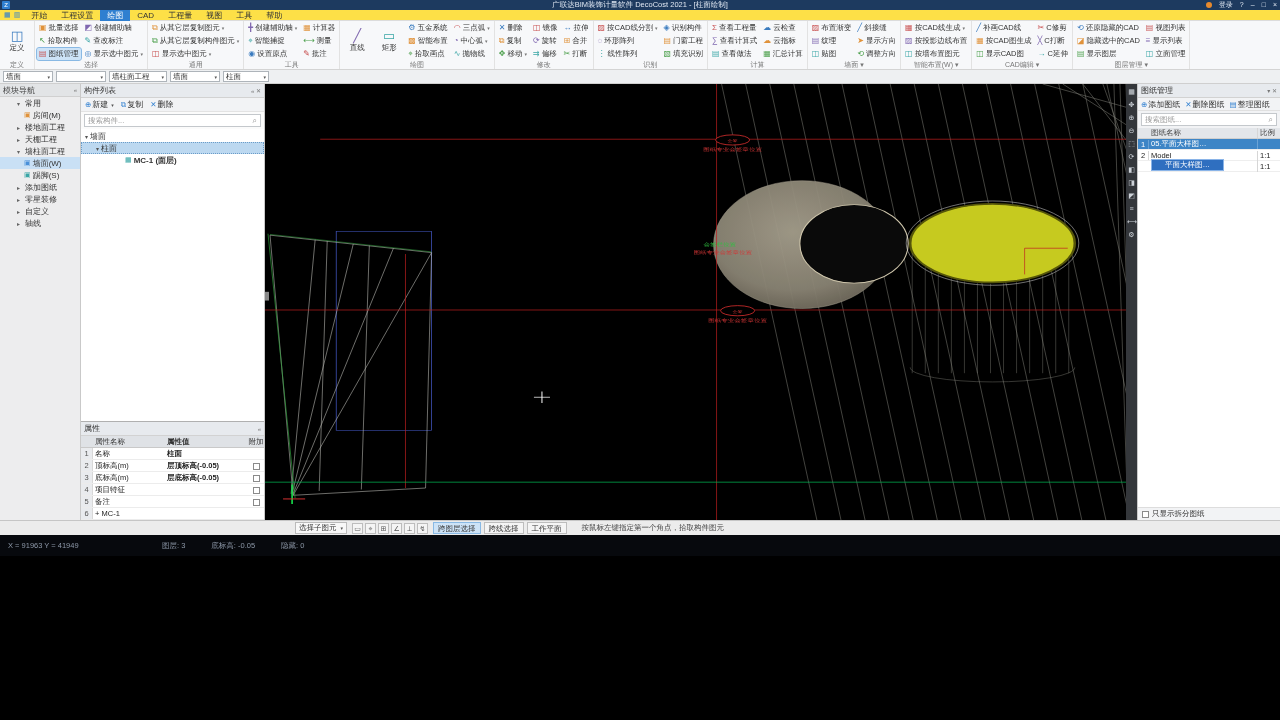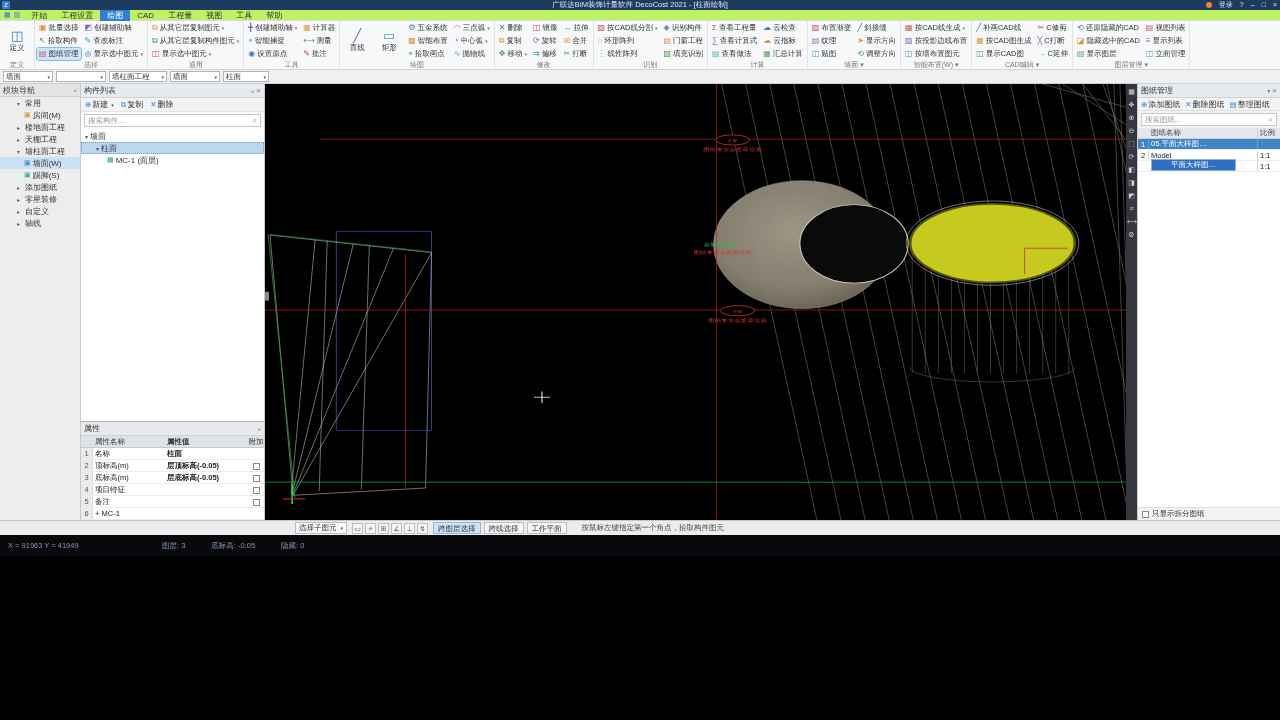--- a/index.html
+++ b/index.html
@@ -9,21 +9,21 @@
 
   
   .titlebar{position:absolute;left:0;top:0;right:0;height:10px;background:#1d3a5f;color:#dfe7f2;font-size:7.5px;display:flex;align-items:center;z-index:30;}
   .logo{width:8px;height:8px;background:#2f7fd0;color:#fff;font-size:6px;line-height:8px;text-align:center;border-radius:1px;margin-left:2px;flex:0 0 auto;}
   .tb-title{position:absolute;left:50%;transform:translateX(-50%);top:0;line-height:10px;white-space:nowrap;}
   .tb-right{position:absolute;right:3px;top:0;height:10px;display:flex;gap:7px;align-items:center;}
   .tb-right span{line-height:10px;font-size:7px;color:#dfe7f2;}
   .login-dot{display:inline-block;width:6px;height:6px;border-radius:50%;background:#e88a2d;}
 
   
-  .menubar{position:absolute;left:0;top:10px;right:0;height:11px;background:#bef264;border-bottom:1px solid #dcdcdc;display:flex;align-items:center;font-size:8px;color:#333;z-index:29;}
+  .menubar{position:absolute;left:0;top:10px;right:0;height:11px;background:#fde047;border-bottom:1px solid #dcdcdc;display:flex;align-items:center;font-size:8px;color:#333;z-index:29;}
   .qicons{display:flex;gap:3px;padding:0 4px;}
   .qicon{font-size:7px;color:#2f7fd0;}
   .tab{padding:0 7px;height:11px;line-height:11px;}
   .tab.active{background:#2f7fd0;color:#fff;}
 
   
   .ribbon{position:absolute;left:0;top:21px;right:0;height:49px;background:#f7f8fa;border-bottom:1px solid #d4d4d4;display:flex;overflow:hidden;}
   .rgroup{display:flex;flex-direction:column;flex:0 0 auto;border-right:1px solid #e2e2e2;padding:1px 2px 0;}
   .rbody{display:flex;flex:1;align-items:stretch;gap:2px;}
   .rcol{display:flex;flex-direction:column;gap:1px;}
@@ -85,21 +85,21 @@
   .right{width:143px;background:#f2f3f5;display:flex;flex-direction:column;font-size:8px;flex:0 0 auto;border-left:1px solid #c9c9c9;}
   .rtools{height:13px;display:flex;gap:5px;align-items:center;padding:0 3px;color:#333;border-bottom:1px solid #e0e0e0;flex:0 0 auto;}
   .sheet-h{display:flex;height:11px;background:#e3e6ea;border-bottom:1px solid #cfcfcf;align-items:center;font-size:7.5px;color:#444;flex:0 0 auto;}
   .sgut{width:11px;text-align:center;border-right:1px solid #d6d6d6;flex:0 0 auto;overflow:hidden;}
   .sname{flex:1;padding-left:2px;border-right:1px solid #d6d6d6;white-space:nowrap;overflow:hidden;}
   .sscale{width:22px;padding-left:2px;flex:0 0 auto;}
   .sheet-rows{background:#fff;flex:0 0 auto;}
   .srow{display:flex;height:11px;align-items:center;background:#fff;border-bottom:1px solid #eee;font-size:7.5px;color:#222;}
   .srow.sel{background:#3d85c6;color:#fff;}
   .srow.sel .sgut,.srow.sel .sname{border-right-color:#6ba3d6;}
-  .sedit{background:#2f6fc0;color:#fff;border:1px solid #8ab4e8;padding:0 19px;display:inline-block;max-width:96px;overflow:hidden;white-space:nowrap;}
+  .sedit{background:#2f6fc0;color:#fff;border:1px solid #8ab4e8;padding:0 13px;display:inline-block;max-width:96px;overflow:hidden;white-space:nowrap;}
   .sfill{flex:1;background:#fff;}
   .sfooter{height:13px;display:flex;align-items:center;gap:3px;padding:0 4px;font-size:7.5px;color:#333;border-top:1px solid #ddd;background:#f2f3f5;flex:0 0 auto;}
 
   
   .statusbar{position:absolute;left:0;right:0;bottom:21px;height:15px;background:#ececec;border-top:1px solid #c6c6c6;display:flex;align-items:center;gap:5px;padding-left:295px;font-size:7.5px;color:#333;}
   .smode{display:flex;gap:2px;align-items:center;padding:0 3px;height:12px;border:1px solid #bbb;background:#f8f8f8;}
   .stoggle{width:11px;height:11px;border:1px solid #bdbdbd;background:#f5f5f5;text-align:center;line-height:10px;font-size:7px;color:#555;flex:0 0 auto;}
   .sbtn{height:12px;line-height:11px;padding:0 4px;border:1px solid #bdbdbd;background:#f5f5f5;white-space:nowrap;}
   .sbtn.on{background:#cde3f7;border-color:#89b9e4;}
   .shint{margin-left:10px;color:#444;white-space:nowrap;}
@@ -629,21 +629,21 @@
         </div>
         <div class="tree">
             <div class="titem" style="padding-left: 4px;">
               <span class="tarrow">▾</span>
               <span>墙面</span>
             </div>
             <div class="titem sel" style="padding-left: 15px;">
               <span class="tarrow">▾</span>
               <span>柱面</span>
             </div>
-            <div class="titem" style="padding-left: 26px;">
+            <div class="titem" style="padding-left: 44px; font-weight: bold;">
               <span class="ticon">▦</span>
               <span>MC-1 (面层)</span>
             </div>
           </div>
       </div>
       <div class="props">
         <div class="panel-h">
           <span>属性</span>
           <span class="hicon">«</span>
         </div>

